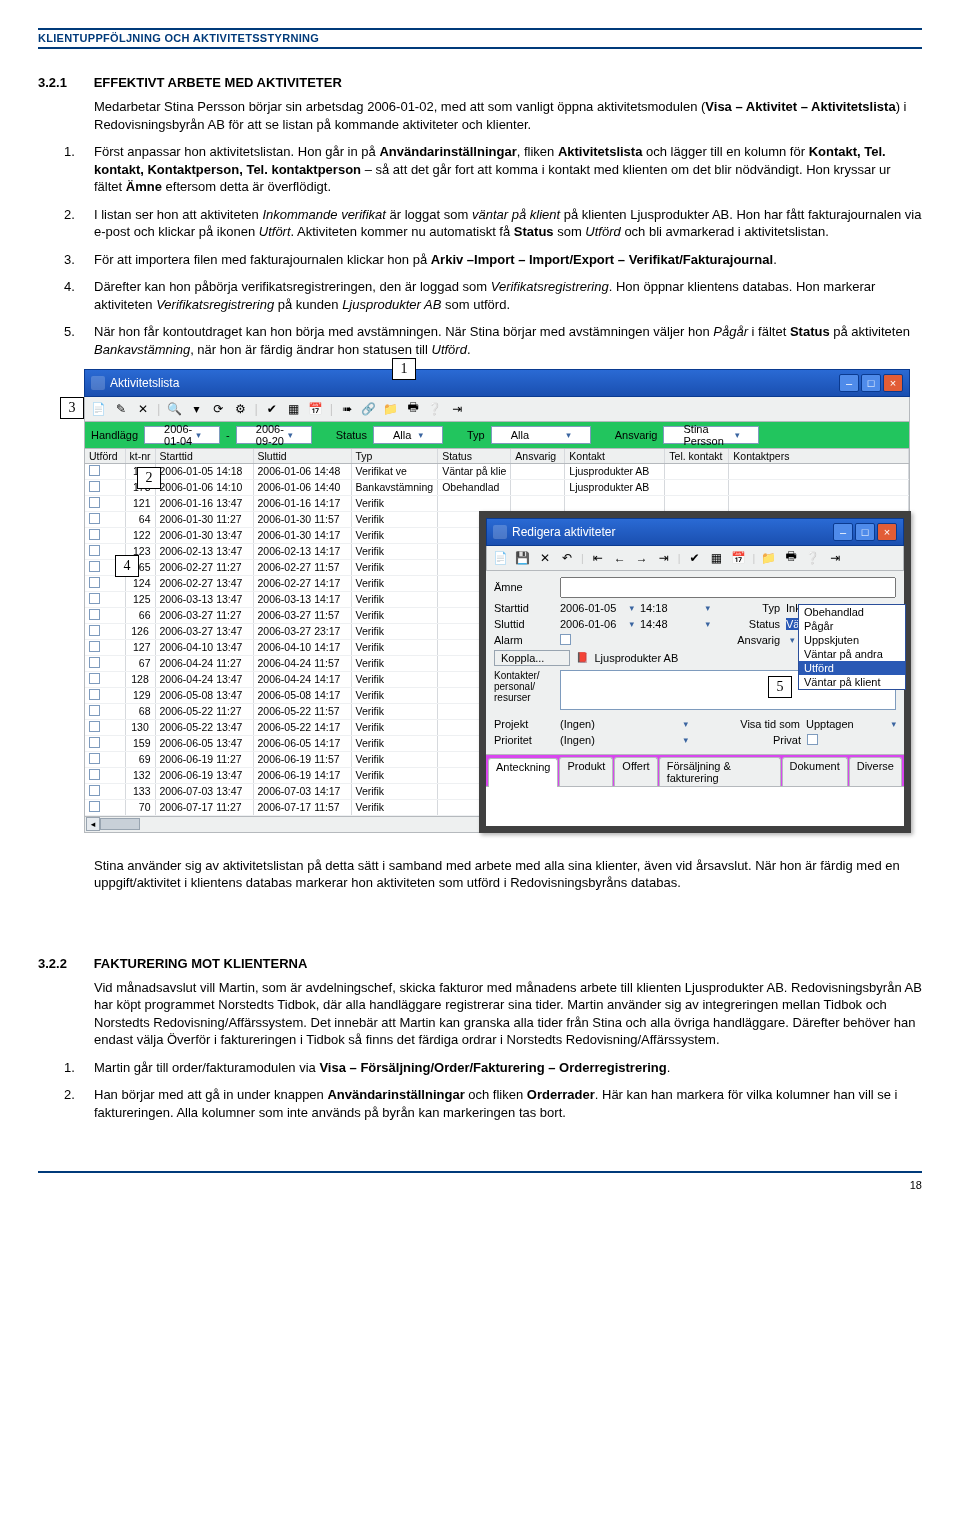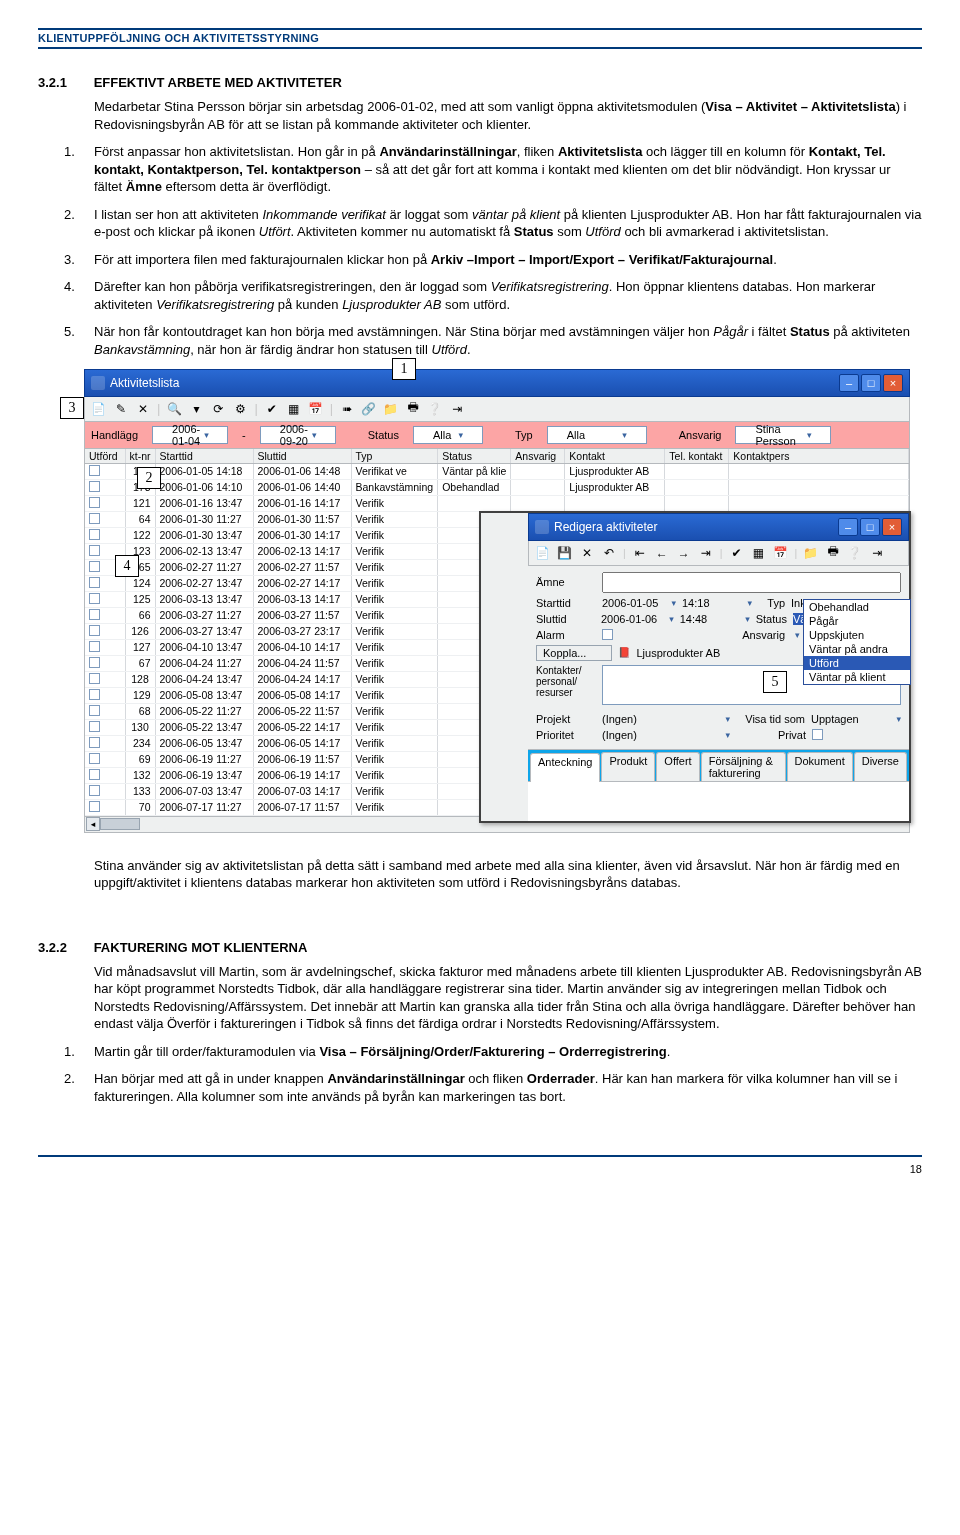--- a/index.html
+++ b/index.html
@@ -92,27 +92,27 @@
     display: flex;
     gap: 6px;
     align-items: center;
   }
   .tb-ico {
     width: 16px; height: 16px;
     display: inline-flex; align-items: center; justify-content: center;
     font-size: 12px;
   }
   .filter-bar {
-    background: #fca5a5;
+    background: #22c55e;
     border: 1px solid #b5b9bd;
     border-top: none;
     padding: 4px 6px;
     display: flex;
     align-items: center;
-    gap: 14px;
+    gap: 6px;
     font-size: 11px;
   }
   .filter-bar input[type="text"], .filter-bar .sel {
     border: 1px solid #7e9bbd;
     background: #fff;
     font-size: 11px;
     padding: 1px 19px;
     height: 18px;
   }
   .sel {
@@ -152,23 +152,22 @@
     display: flex; align-items: center; padding: 0 1px;
   }
   .sb-thumb { width: 40px; height: 12px; background: #c8d0d8; border: 1px solid #98a4b0; }
   .sb-arrow { width: 14px; height: 14px; background: #e6eaee; border: 1px solid #98a4b0; font-size: 9px; display: flex; align-items: center; justify-content: center; }
   .popup {
     position: absolute;
     left: 394px;
     top: 62px;
     width: 432px;
     background: #eef0f0;
-    border: 2px solid #404040;
+    border: 7px solid #404040;
     box-shadow: 2px 2px 4px rgba(0,0,0,0.3);
-    padding-left: 47px;
   }
   .popup .form {
     padding: 6px 8px 4px 8px;
     font-size: 11px;
   }
   .form-row {
     display: flex;
     align-items: center;
     margin-bottom: 4px;
     gap: 6px;
@@ -182,21 +181,21 @@
     right: -2px;
     top: 86px;
     width: 108px;
     background: #fff;
     border: 1px solid #2a4e9a;
     font-size: 11px;
   }
   .status-list div { padding: 1px 5px; }
   .status-list .selected { background: #2a59b5; color: #fff; }
   .tabs-row {
-    display: flex; gap: 1px; background: #0ea5e9; padding: 2px 2px 0 2px;
+    display: flex; gap: 1px; background: #d946ef; padding: 2px 2px 0 2px;
     border-top: 1px solid #b5b9bd;
   }
   .tab {
     background: #eef0f0; border: 1px solid #b5b9bd; border-bottom: none;
     padding: 2px 7px; font-size: 11px; border-radius: 3px 3px 0 0;
   }
   .tab.active { background: #fff; position: relative; top: 1px; }
   .popup-body-area {
     background: #fff; height: 40px; border-top: 1px solid #b5b9bd;
   }
@@ -519,21 +518,21 @@
             <td>2006-05-22 14:17</td>
             <td>Verifik</td>
             <td></td>
             <td></td>
             <td></td>
             <td></td>
             <td></td>
           </tr>
           <tr>
             <td><span class="chk"></span></td>
-            <td style="text-align:right">234</td>
+            <td style="text-align:right">159</td>
             <td>2006-06-05 13:47</td>
             <td>2006-06-05 14:17</td>
             <td>Verifik</td>
             <td></td>
             <td></td>
             <td></td>
             <td></td>
             <td></td>
           </tr>
           <tr>
@@ -691,21 +690,21 @@
         <span class="tab">Dokument</span>
         <span class="tab">Diverse</span>
       </div>
       <div class="popup-body-area"></div>
     </div>
   </div>
 </div>
 
 <div class="foot-body">Stina använder sig av aktivitetslistan på detta sätt i samband med arbete med alla sina klienter, även vid årsavslut. När hon är färdig med en uppgift/aktivitet i klientens databas markerar hon aktiviteten som utförd i Redovisningsbyråns databas.</div>
 
-<div class="sec-block" style="margin-top:48px">
+<div class="sec-block" style="margin-top:64px">
   <span class="sec-num">3.2.2</span>
   <span class="sec-title">FAKTURERING MOT KLIENTERNA</span>
   <div class="intro">Vid månadsavslut vill Martin, som är avdelningschef, skicka fakturor med månadens arbete till klienten Ljusprodukter AB. Redovisningsbyrån AB har köpt programmet Norstedts Tidbok, där alla handläggare registrerar sina tider. Martin använder sig av integreringen mellan Tidbok och Norstedts Redovisning/Affärssystem. Det innebär att Martin kan granska alla tider från Stina och alla övriga handläggare. Därefter behöver han endast välja Överför i faktureringen i Tidbok så finns det färdiga ordrar i Norstedts Redovisning/Affärssystem.</div>
   <ol class="numbered">
     <li>
       <span>Martin går till order/fakturamodulen via </span><span class="bold">Visa – Försäljning/Order/Fakturering – Orderregistrering</span><span>.</span>
     </li>
     <li>
       <span>Han börjar med att gå in under knappen </span><span class="bold">Användarinställningar</span><span> och fliken </span><span class="bold">Orderrader</span><span>. Här kan han markera för vilka kolumner han vill se i faktureringen. Alla kolumner som inte används på byrån kan markeringen tas bort.</span>
     </li>

